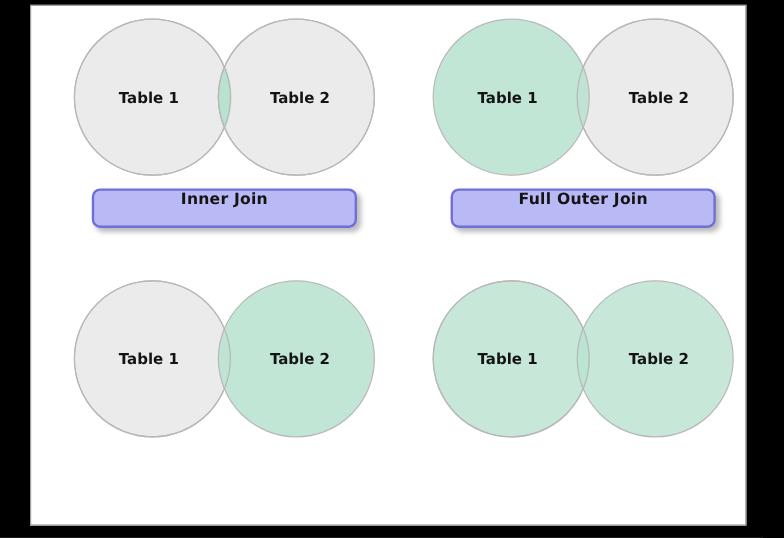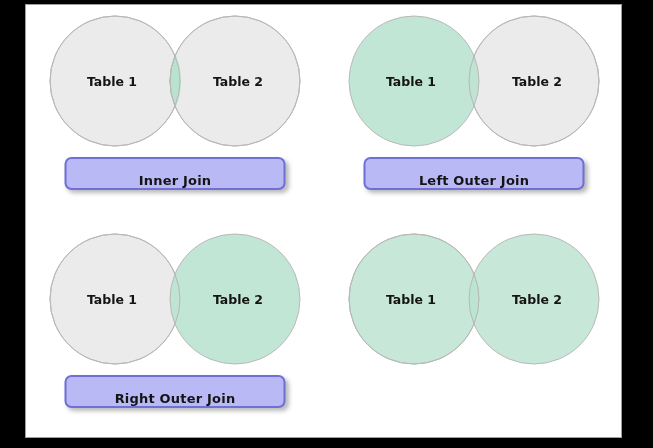--- a/index.html
+++ b/index.html
@@ -7,40 +7,40 @@
        font-family:"DejaVu Sans","Liberation Sans",sans-serif;}
 
   #stage{position:relative;width:653px;height:448px;background:#000;}
 
   
   #page{position:absolute;left:25px;top:4px;width:597px;height:434px;
         background:#ffffff;border:1px solid #9e9e9e;box-sizing:border-box;}
 
   .grid{position:absolute;inset:0;}
 
-  .cell{position:absolute;width:298px;height:217px;}
+  .cell{position:absolute;width:298px;height:217px;padding-left:24px;}
   .cell.c0{left:0px;  top:0px;}
   .cell.c1{left:299px;top:0px;}
   .cell.c2{left:0px;  top:218px;}
   .cell.c3{left:299px;top:218px;}
 
   .venn{position:absolute;left:50%;top:10px;transform:translateX(-50%);
         width:252px;height:132px;}
   .venn svg{display:block;width:252px;height:132px;overflow:visible;}
 
   .venn-label{font-family:"DejaVu Sans","Liberation Sans",sans-serif;
               font-size:12.5px;font-weight:bold;fill:#141414;
               dominant-baseline:middle;text-anchor:middle;}
 
   
   .plate{position:absolute;left:50%;top:152px;transform:translateX(-50%);
          width:221px;height:33px;box-sizing:border-box;
          background:#b9b9f5;border:2px solid #6f6fd8;border-radius:7px;
          box-shadow:3px 3px 4px rgba(90,90,90,0.42);
-         display:flex;align-items:flex-end;justify-content:center;}
+         display:flex;align-items:flex-start;justify-content:center;}
   .plate span{font-family:"DejaVu Sans","Liberation Sans",sans-serif;
               font-size:13px;font-weight:bold;color:#141414;
               letter-spacing:.2px;white-space:nowrap;}
 </style>
 </head>
 <body>
 
 <div id="stage">
   <div id="page">
     <div class="grid">
@@ -73,36 +73,33 @@
         <div class="venn">
           <svg viewBox="0 0 252 132" xmlns="http://www.w3.org/2000/svg">
             <circle cx="186" cy="66" r="65" fill="#ecebeb" stroke="#b8b8b8" stroke-width="1"></circle>
             <circle cx="66" cy="66" r="65" fill="#b9e2d0" fill-opacity="0.88" stroke="#b8b8b8" stroke-width="1"></circle>
             <circle cx="186" cy="66" r="65" fill="none" stroke="#b8b8b8" stroke-width="1"></circle>
             <text class="venn-label" x="63" y="67">Table 1</text>
             <text class="venn-label" x="189" y="67">Table 2</text>
           </svg>
         </div>
         <div class="plate">
-          <span>Left Outer Join</span>
+          <span>Full Outer Join</span>
         </div>
       </div>
 
       <div class="cell c2">
         <div class="venn">
           <svg viewBox="0 0 252 132" xmlns="http://www.w3.org/2000/svg">
             <circle cx="66" cy="66" r="65" fill="#ecebeb" stroke="#b8b8b8" stroke-width="1"></circle>
             <circle cx="186" cy="66" r="65" fill="#b9e2d0" fill-opacity="0.88" stroke="#b8b8b8" stroke-width="1"></circle>
             <circle cx="66" cy="66" r="65" fill="none" stroke="#b8b8b8" stroke-width="1"></circle>
             <text class="venn-label" x="63" y="67">Table 1</text>
             <text class="venn-label" x="189" y="67">Table 2</text>
           </svg>
-        </div>
-        <div class="plate">
-          <span>Right Outer Join</span>
         </div>
       </div>
 
       <div class="cell c3">
         <div class="venn">
           <svg viewBox="0 0 252 132" xmlns="http://www.w3.org/2000/svg">
             <circle cx="66" cy="66" r="65" fill="#b9e2d0" fill-opacity="0.80" stroke="#b8b8b8" stroke-width="1"></circle>
             <circle cx="186" cy="66" r="65" fill="#b9e2d0" fill-opacity="0.80" stroke="#b8b8b8" stroke-width="1"></circle>
             <circle cx="66" cy="66" r="65" fill="none" stroke="#b8b8b8" stroke-width="1"></circle>
             <text class="venn-label" x="63" y="67">Table 1</text>

